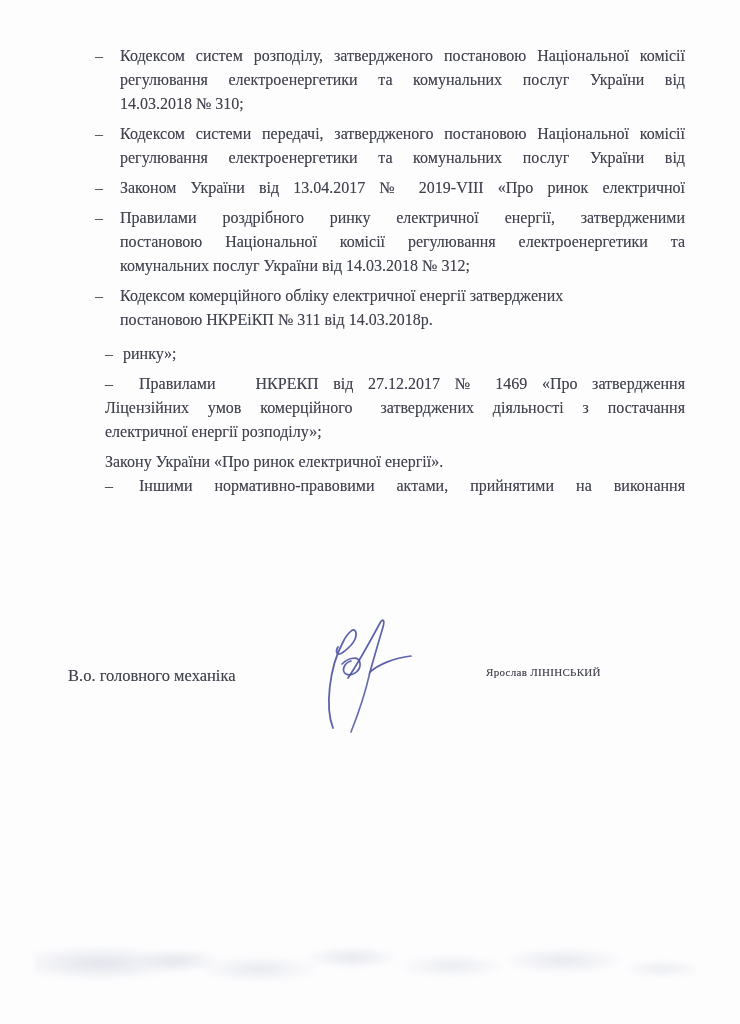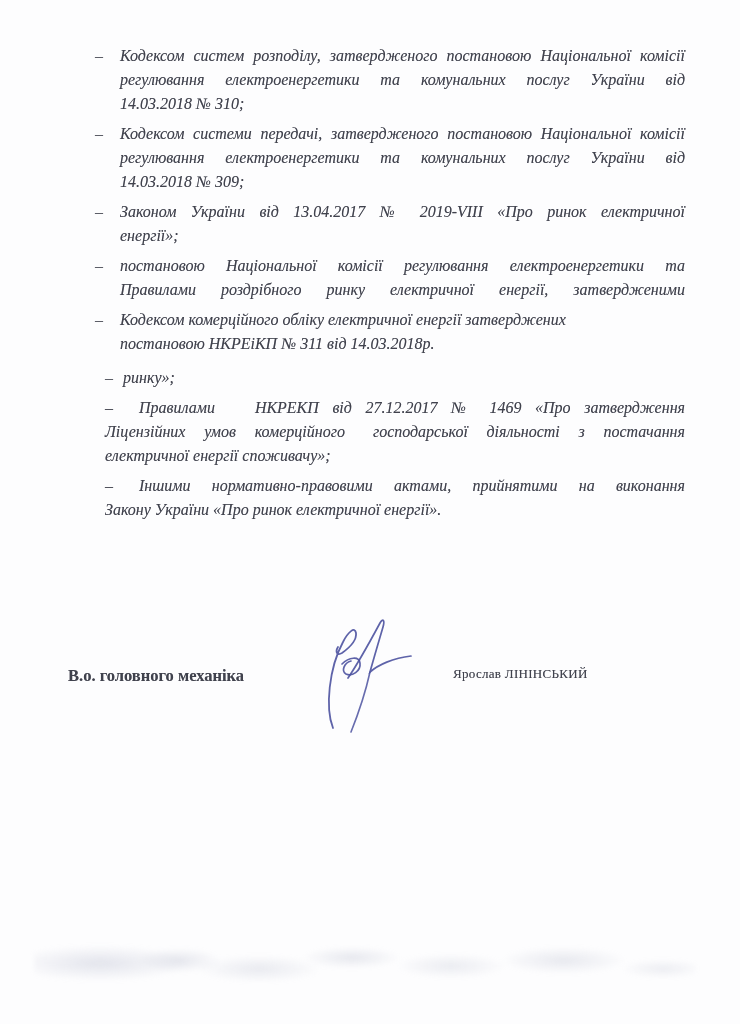--- a/index.html
+++ b/index.html
@@ -6,38 +6,37 @@
   .page {
     position:relative; width:740px; height:1024px; margin:0 auto;
     background:#fdfdfe; overflow:hidden;
     font-family:"Liberation Serif","DejaVu Serif",serif;
     color:#40424d;
   }
   .content { position:absolute; left:0; top:44px; width:740px; }
   .ln {
     font-size:16px; line-height:24px;
     text-shadow:0 0 0.5px rgba(64,66,80,.45);
-    font-style:italic;
   }
   .jl { text-align:justify; text-align-last:justify; }
   
   .item { display:flex; margin:0 55px 6px 95px; }
   .item .dash { width:25px; flex:none; font-size:16px; line-height:24px; }
   .item .txt { flex:1 1 auto; min-width:0; }
   
   .item.g2 { margin-left:105px; margin-top:10px; }
   .item.g2 .dash { width:18px; }
   
   .para { margin:0 55px 6px 105px; }
   .gap-a { display:inline-block; width:26px; }
   .gap-b { display:inline-block; width:40px; }
   .gap-c { display:inline-block; width:28px; }
   
-  .sig-role  { position:absolute; left:68px;  top:666px; font-size:16.5px; text-shadow:0 0 .5px rgba(64,66,80,.45);font-weight:bold; }
-  .sig-name  { position:absolute; left:453px; top:666px; font-size:13px; letter-spacing:.3px; text-shadow:0 0 .5px rgba(64,66,80,.45); }
+  .sig-role  { position:absolute; left:68px;  top:666px; font-size:16.5px; text-shadow:0 0 .5px rgba(64,66,80,.45); }
+  .sig-name  { position:absolute; left:486px; top:666px; font-size:11px; letter-spacing:.3px; text-shadow:0 0 .5px rgba(64,66,80,.45); }
   .sig-svg   { position:absolute; left:303px; top:616px; }
   
   .bleed {
     position:absolute; left:34px; top:938px; width:662px; height:56px;
     background:
       radial-gradient(130px 26px at 10% 45%, rgba(186,190,208,.38), transparent 70%),
       radial-gradient(60px 18px at 22% 40%,  rgba(173,178,197,.28), transparent 70%),
       radial-gradient(90px 20px at 34% 55%,  rgba(173,178,197,.24), transparent 70%),
       radial-gradient(70px 16px at 48% 35%,  rgba(173,178,197,.27), transparent 70%),
       radial-gradient(80px 18px at 63% 50%,  rgba(173,178,197,.22), transparent 70%),
@@ -59,64 +58,63 @@
         <div class="ln jl">регулювання електроенергетики та комунальних послуг України від</div>
         <div class="ln">14.03.2018 № 310;</div>
       </div>
     </div>
 
     <div class="item">
       <span class="dash">–</span>
       <div class="txt">
         <div class="ln jl">Кодексом системи передачі, затвердженого постановою Національної комісії</div>
         <div class="ln jl">регулювання електроенергетики та комунальних послуг України від</div>
-        <div class="ln">14.03.2018 № 309;</div>
       </div>
     </div>
 
     <div class="item">
       <span class="dash">–</span>
       <div class="txt">
         <div class="ln jl">Законом України від 13.04.2017 № 2019-VIII «Про ринок електричної</div>
-        <div class="ln">енергії»;</div>
       </div>
     </div>
 
     <div class="item">
       <span class="dash">–</span>
       <div class="txt">
+        <div class="ln jl">Правилами роздрібного ринку електричної енергії, затвердженими</div>
         <div class="ln jl">постановою Національної комісії регулювання електроенергетики та</div>
-        <div class="ln jl">Правилами роздрібного ринку електричної енергії, затвердженими</div>
+        <div class="ln">комунальних послуг України від 14.03.2018 № 312;</div>
       </div>
     </div>
 
     <div class="item">
       <span class="dash">–</span>
       <div class="txt">
         <div class="ln">Кодексом комерційного обліку електричної енергії затверджених</div>
         <div class="ln">постановою НКРЕіКП № 311 від 14.03.2018р.</div>
       </div>
     </div>
 
     <div class="item g2">
       <span class="dash">–</span>
       <div class="txt">
         <div class="ln">ринку»;</div>
       </div>
     </div>
 
     <div class="para">
       <div class="ln jl"><span>–</span><span class="gap-a"></span><span>Правилами</span><span class="gap-b"></span><span>НКРЕКП від 27.12.2017 № 1469 «Про затвердження</span></div>
-      <div class="ln jl"><span>Ліцензійних умов комерційного</span><span class="gap-c"></span><span>господарської діяльності з постачання</span></div>
-      <div class="ln">електричної енергії споживачу»;</div>
+      <div class="ln jl"><span>Ліцензійних умов комерційного</span><span class="gap-c"></span><span>затверджених діяльності з постачання</span></div>
+      <div class="ln">електричної енергії розподілу»;</div>
     </div>
 
     <div class="para">
+      <div class="ln">Закону України «Про ринок електричної енергії».</div>
       <div class="ln jl"><span>–</span><span class="gap-a"></span><span>Іншими нормативно-правовими актами, прийнятими на виконання</span></div>
-      <div class="ln">Закону України «Про ринок електричної енергії».</div>
     </div>
 
   </div>
 
   <div class="sig-role">В.о. головного механіка</div>
 
   <svg class="sig-svg" width="115" height="128" viewBox="0 0 115 128" fill="none">
     <path d="M30 112 C22 92 26 52 40 26 C45 16 52 10 53 17 C54 25 46 32 39 37 C34 40 32 36 35 31" stroke-width="1.8" stroke-linecap="round" fill="none" opacity="0.9" stroke="#4c52a0"></path>
     <path d="M39 48 C46 41 56 40 57 47 C58 55 49 61 43 58 C38 55 41 47 48 45" stroke-width="1.7" stroke-linecap="round" fill="none" opacity="0.9" stroke="#4c52a0"></path>
     <path d="M45 62 C56 46 70 20 77 7 C80 2 82 4 80 11 C75 28 70 45 67 56 C75 49 90 42 108 40" stroke-width="1.7" stroke-linecap="round" fill="none" opacity="0.9" stroke="#4c52a0"></path>

